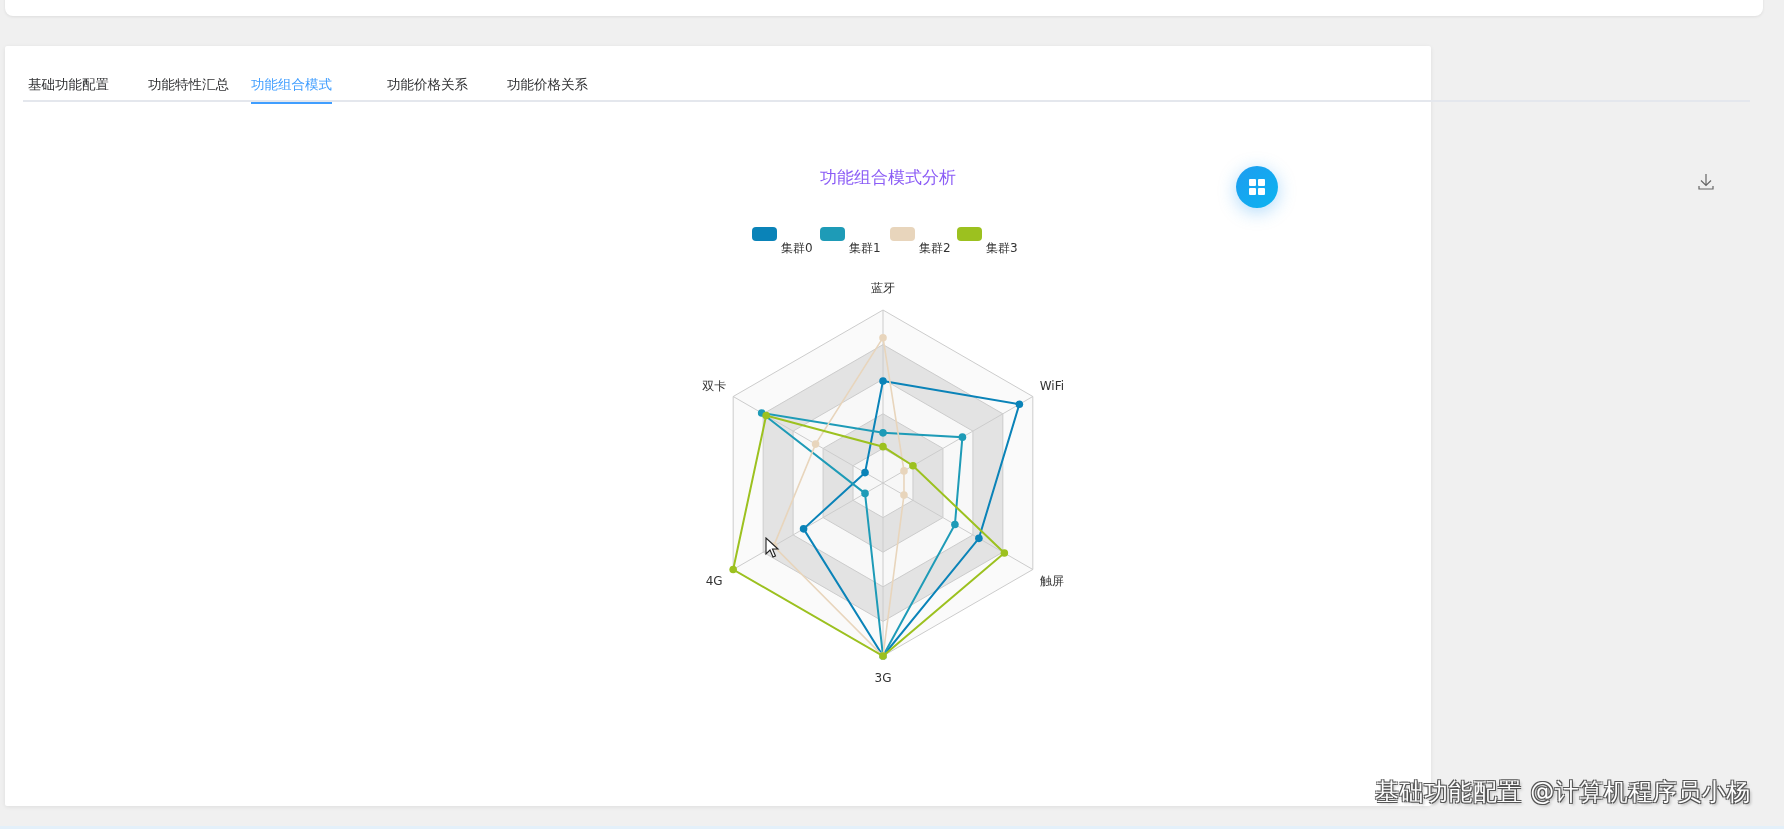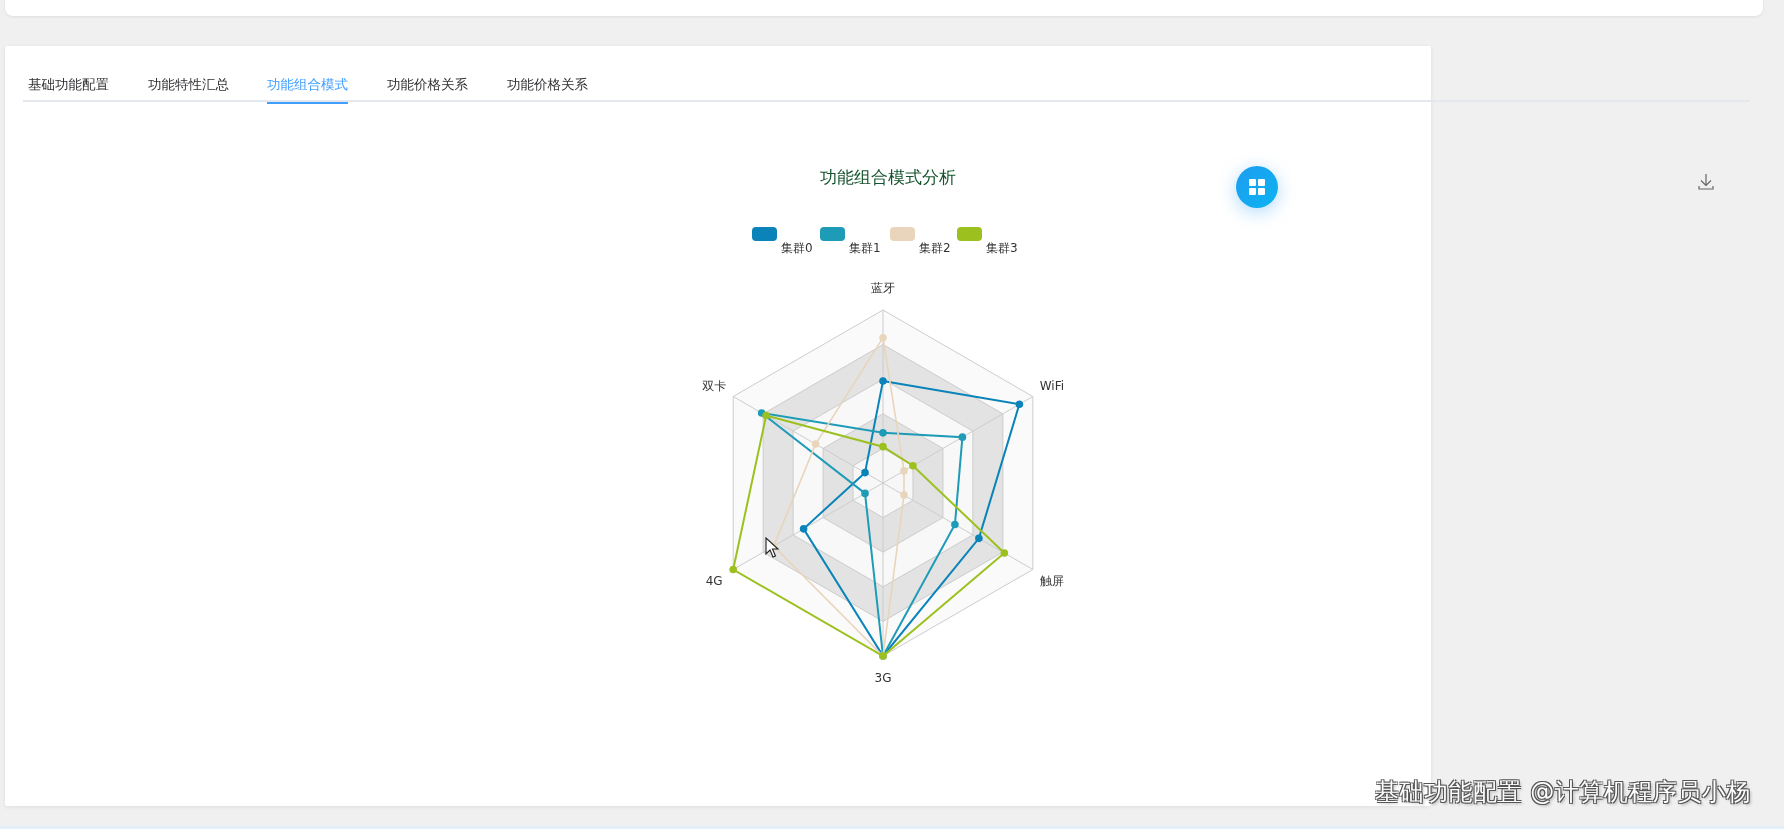--- a/index.html
+++ b/index.html
@@ -31,21 +31,21 @@
     position: absolute; top: 0; height: 28px; font-size: 13.5px; color: #303133;
     line-height: 20px; white-space: nowrap; cursor: pointer;
   }
   .tab.active { color: #409eff; }
   .tab.active::after {
     content: ""; position: absolute; left: 0; right: 0; bottom: -2px; height: 2px;
     background: #409eff;
   }
   .chart-title {
     position: absolute; left: 683px; width: 400px; top: 120px; text-align: center;
-    font-size: 17px; color: #14532d;
+    font-size: 17px; color: #8b5cf6;
   }
   .legend { position: absolute; top: 180px; left: 747px; height: 16px; }
   .legend-item { position: absolute; top: 0; height: 16px; display: flex; align-items: center; cursor: pointer; }
   .legend-swatch { width: 25px; height: 14px; border-radius: 4px; }
   .legend-label { margin-left: 4px; font-size: 12px; color: #333; white-space: nowrap; margin-top: 29px; }
   .fab {
     position: absolute; left: 1231px; top: 120px; width: 42px; height: 42px; border-radius: 50%;
     background: linear-gradient(135deg, #1e9cf0, #0bb4f0);
     box-shadow: 0 4px 18px rgba(30,150,240,0.35);
     display: flex; align-items: center; justify-content: center; cursor: pointer;
@@ -63,21 +63,21 @@
 </style>
 </head>
 <body>
 
 <div class="top-card"></div>
 
 <div class="main-card">
   <div class="tabs">
     <div class="tab" style="left:5px">基础功能配置</div>
     <div class="tab" style="left:125px">功能特性汇总</div>
-    <div class="tab active" style="left:244px">功能组合模式</div>
+    <div class="tab active" style="left:228px">功能组合模式</div>
     <div class="tab" style="left:364px">功能价格关系</div>
     <div class="tab" style="left:484px">功能价格关系</div>
   </div>
 
   <div class="chart-title">功能组合模式分析</div>
 
   <div class="legend">
     <div class="legend-item" style="left:0px">
       <span class="legend-swatch" id="sw0" style="background: rgb(10, 131, 184);"></span>
       <span class="legend-label">集群0</span>

